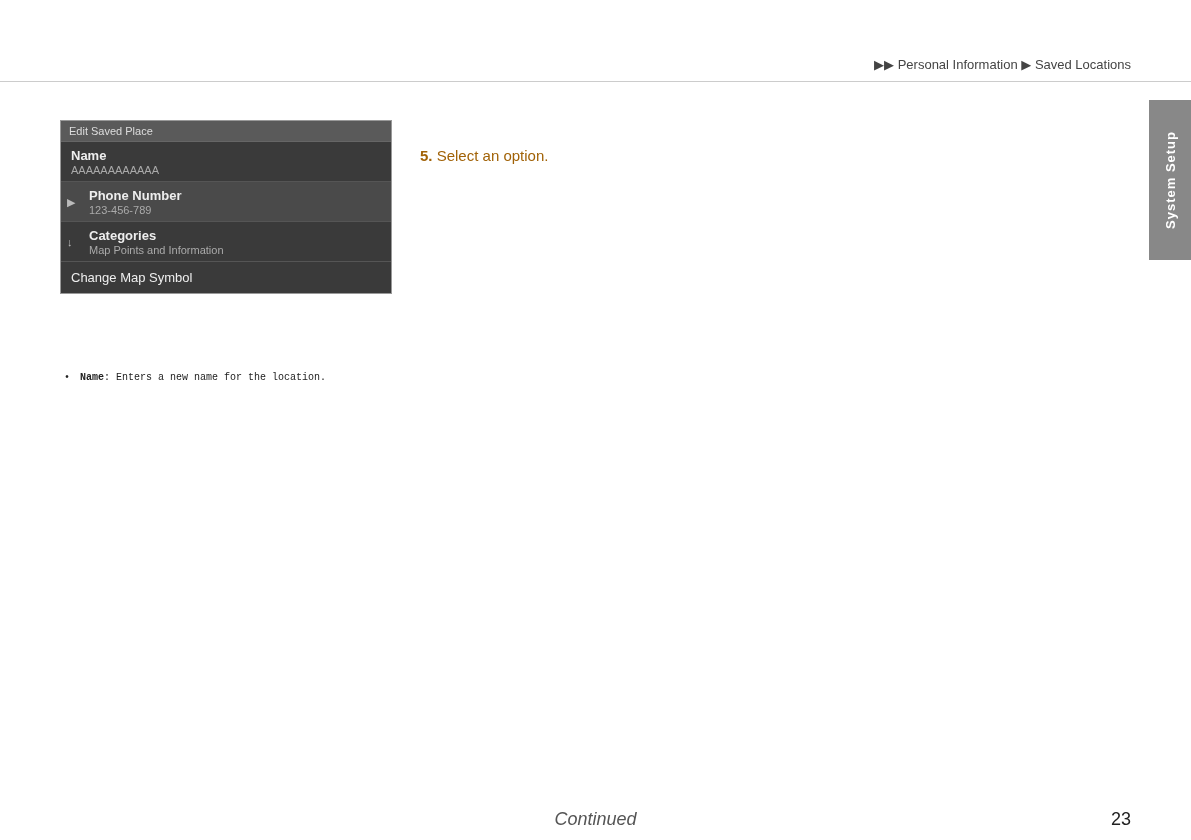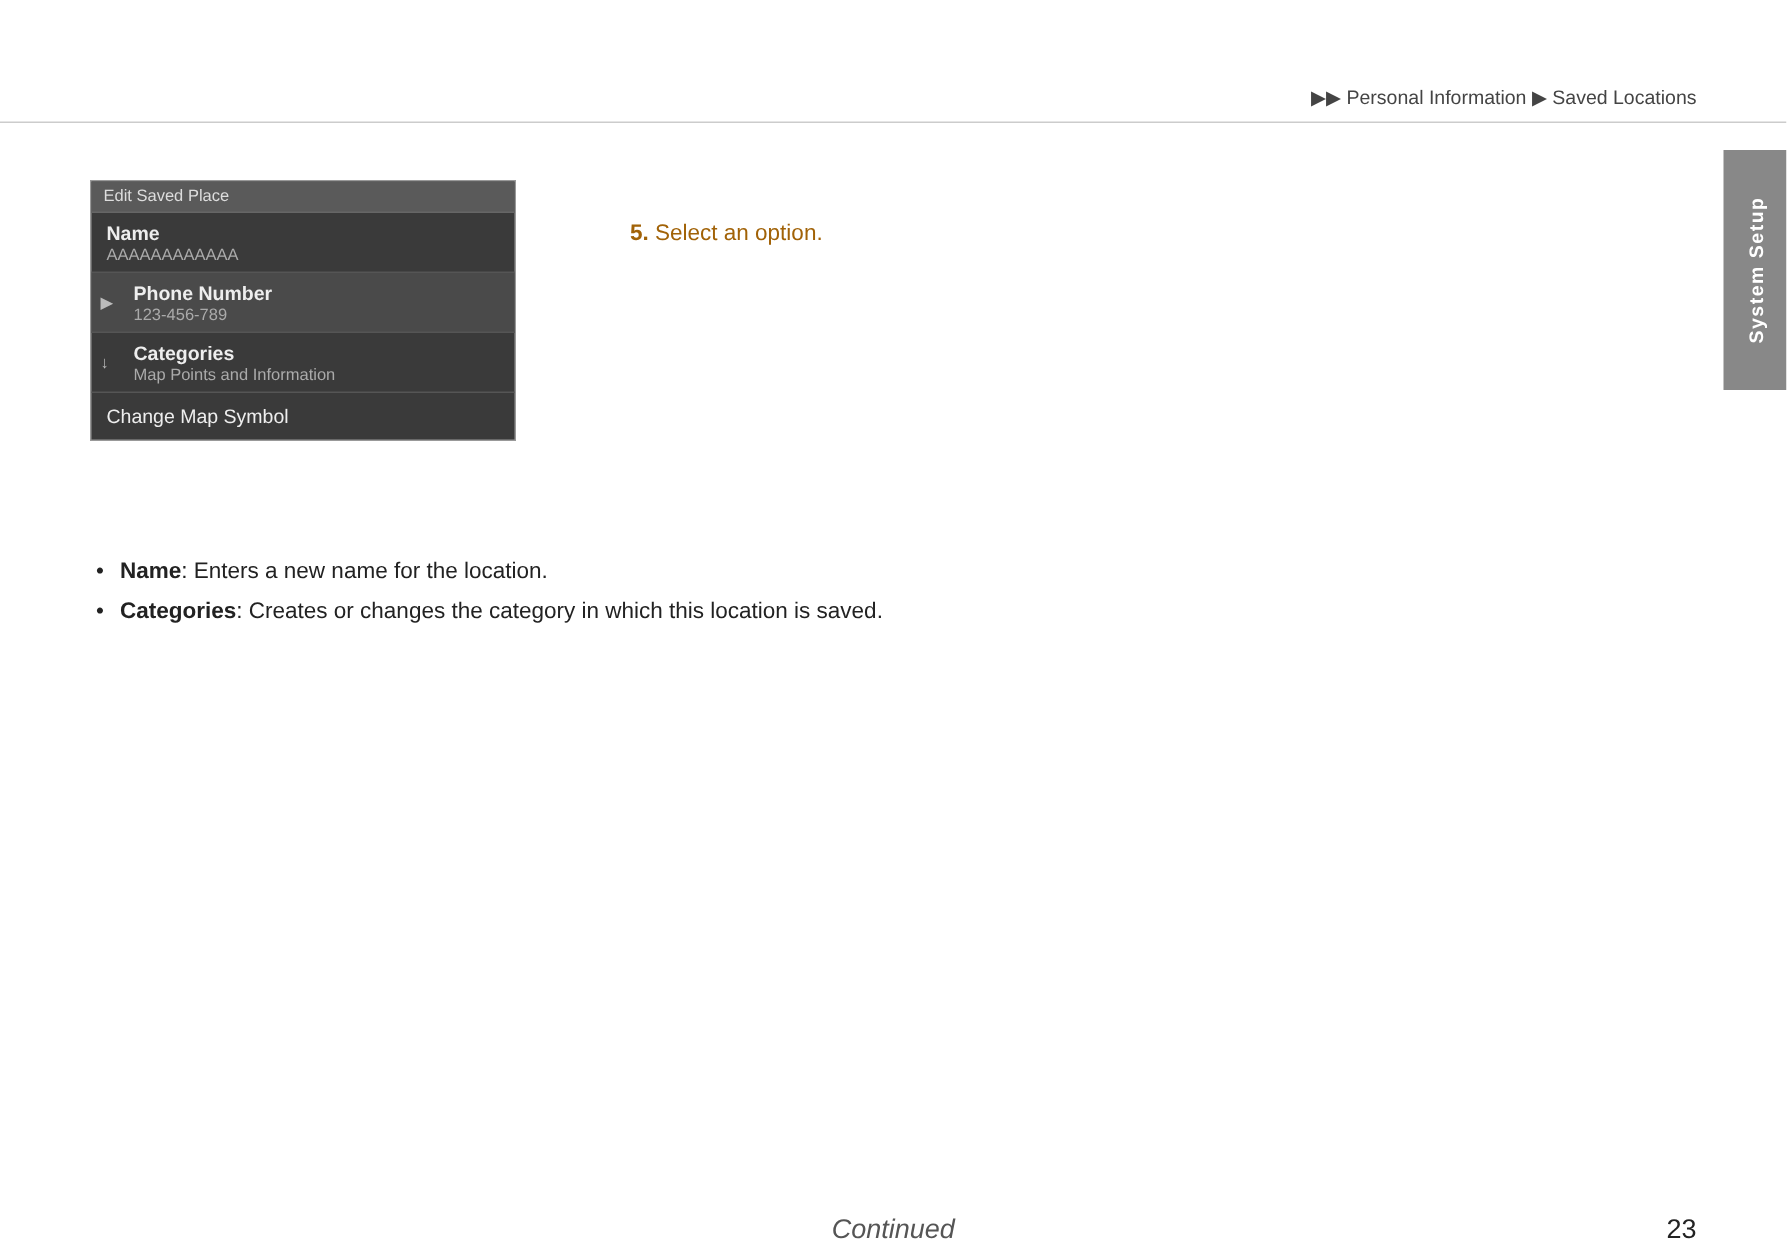--- a/index.html
+++ b/index.html
@@ -65,21 +65,21 @@
       left: 60px;
       right: 60px;
       bottom: 40px;
     }
 
     
     .ui-panel {
       position: absolute;
       top: 60px;
       left: 0;
-      width: 284px;
+      width: 332px;
       border: 1px solid #999;
       background: #3a3a3a;
       font-size: 12px;
     }
 
     .ui-panel-header {
       background: #5a5a5a;
       padding: 4px 8px;
       color: #ddd;
       font-size: 11px;
@@ -160,22 +160,23 @@
     }
 
     .bullet-list {
       list-style: none;
       padding-left: 20px;
     }
 
     .bullet-list li {
       position: relative;
       margin-bottom: 4px;
-      font-size: 15px;
+      font-size: 10px;
       line-height: 1.5;
+      font-family: Liberation Mono, monospace;
     }
 
     .bullet-list li::before {
       content: "•";
       position: absolute;
       left: -16px;
       color: #222;
     }
 
     .bold-term {
@@ -254,23 +255,20 @@
   <div class="step-instruction">
     <span class="step-number">5.</span>
     <span>Select an option.</span>
   </div>
 
   <div class="description">
     <ul class="bullet-list">
       <li>
         <span class="bold-term">Name</span><span>: Enters a new name for the location.</span>
       </li>
-      <li>
-        <span class="bold-term">Categories</span><span>: Creates or changes the category in which this location is saved.</span>
-      </li>
     </ul>
   </div>
 
 </div>
 
 <div class="footer">
   <span class="footer-continued">Continued</span>
 </div>
 <div class="footer-page">23</div>
 

